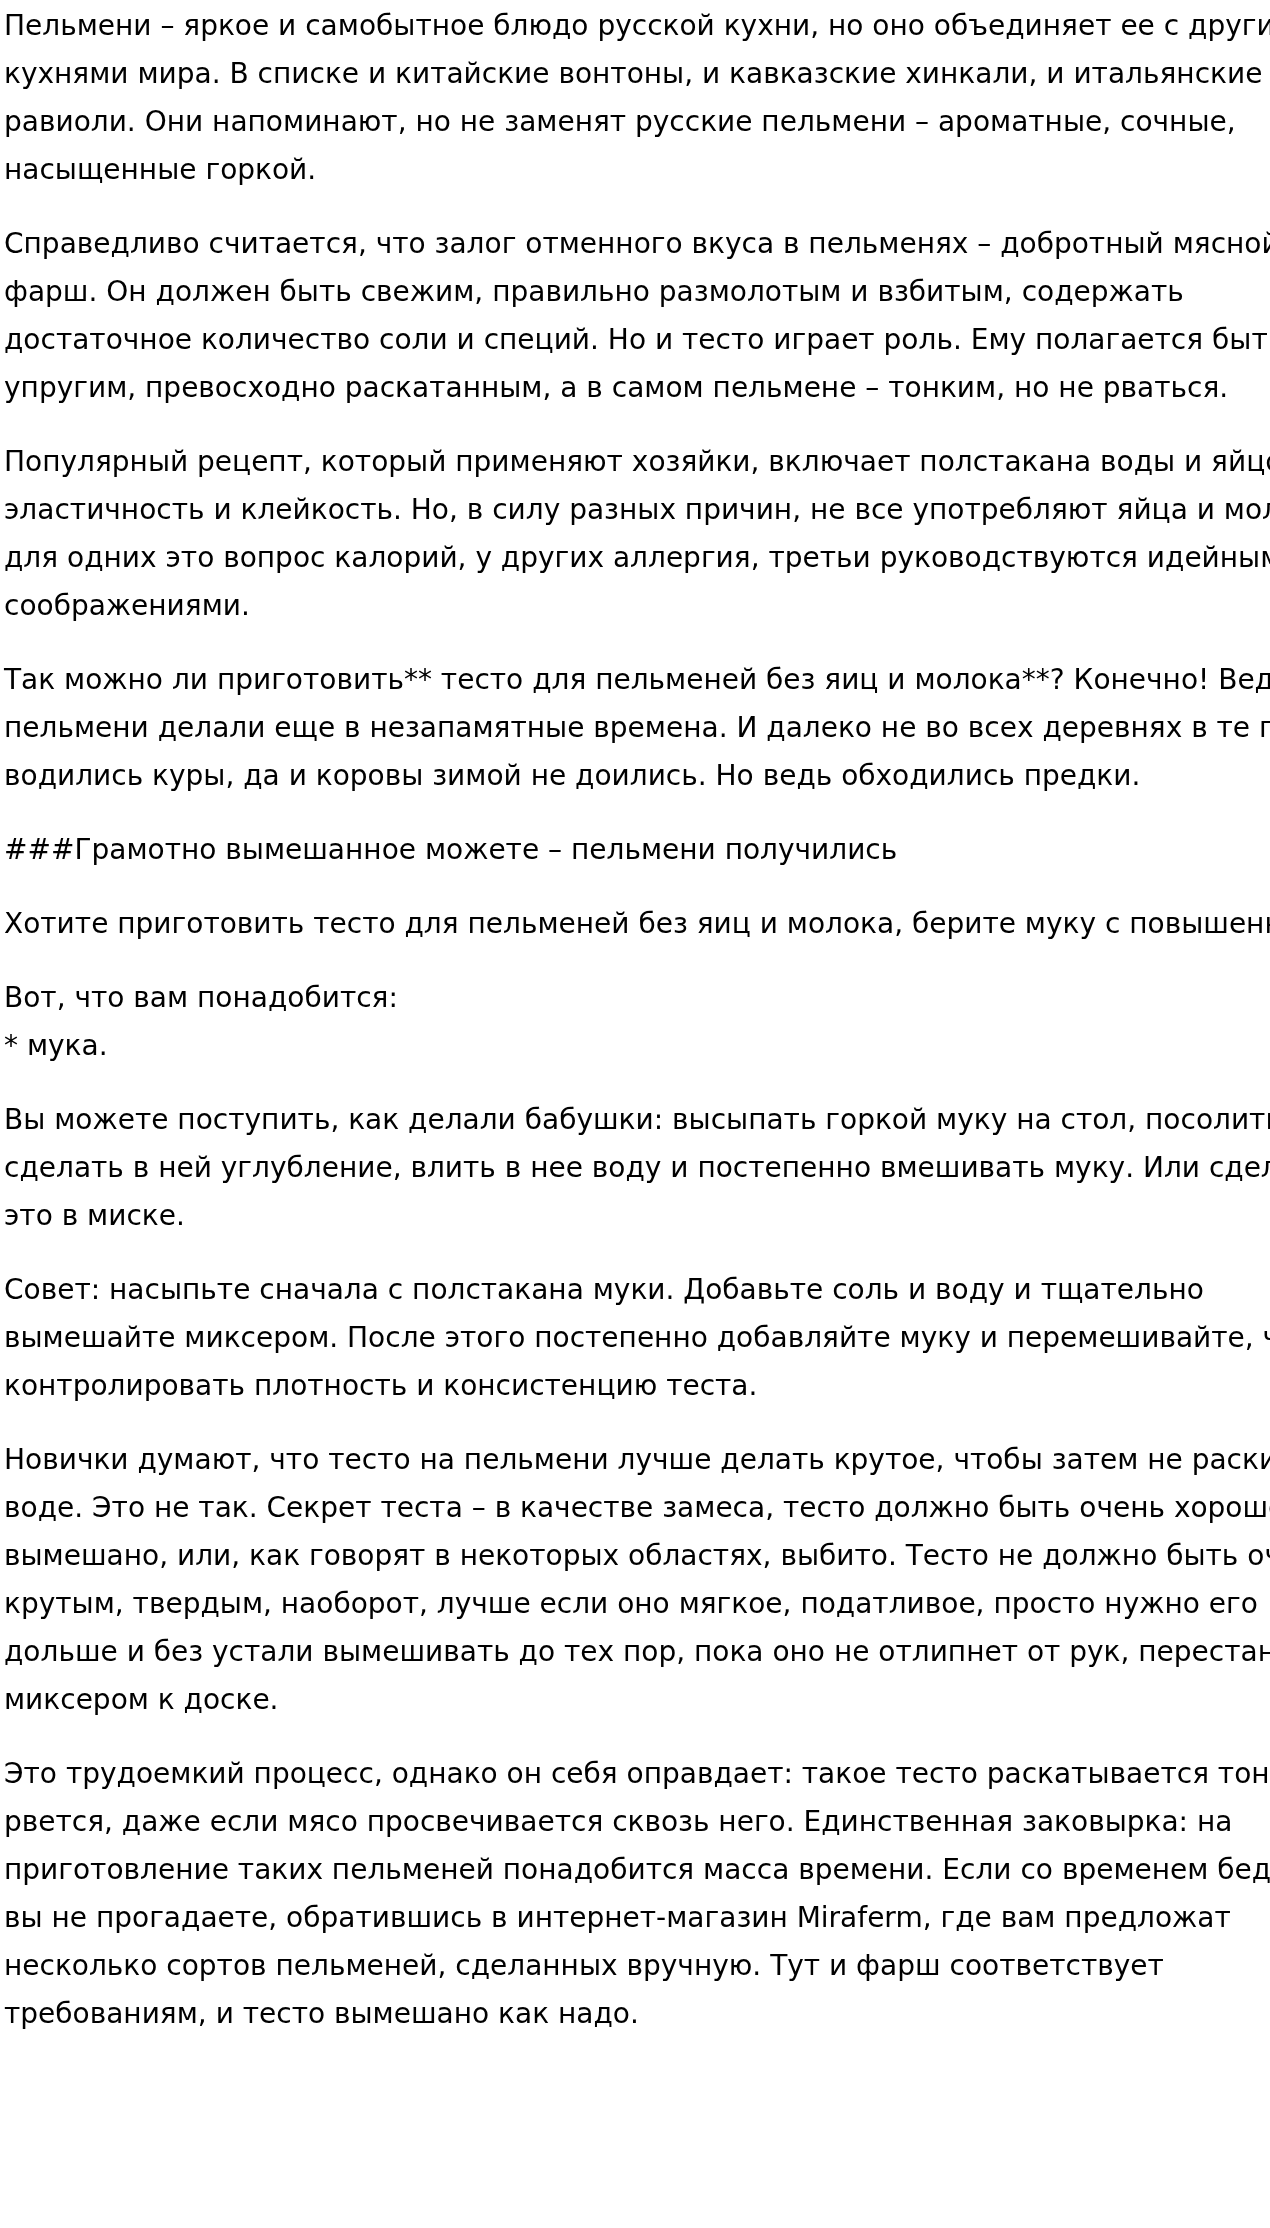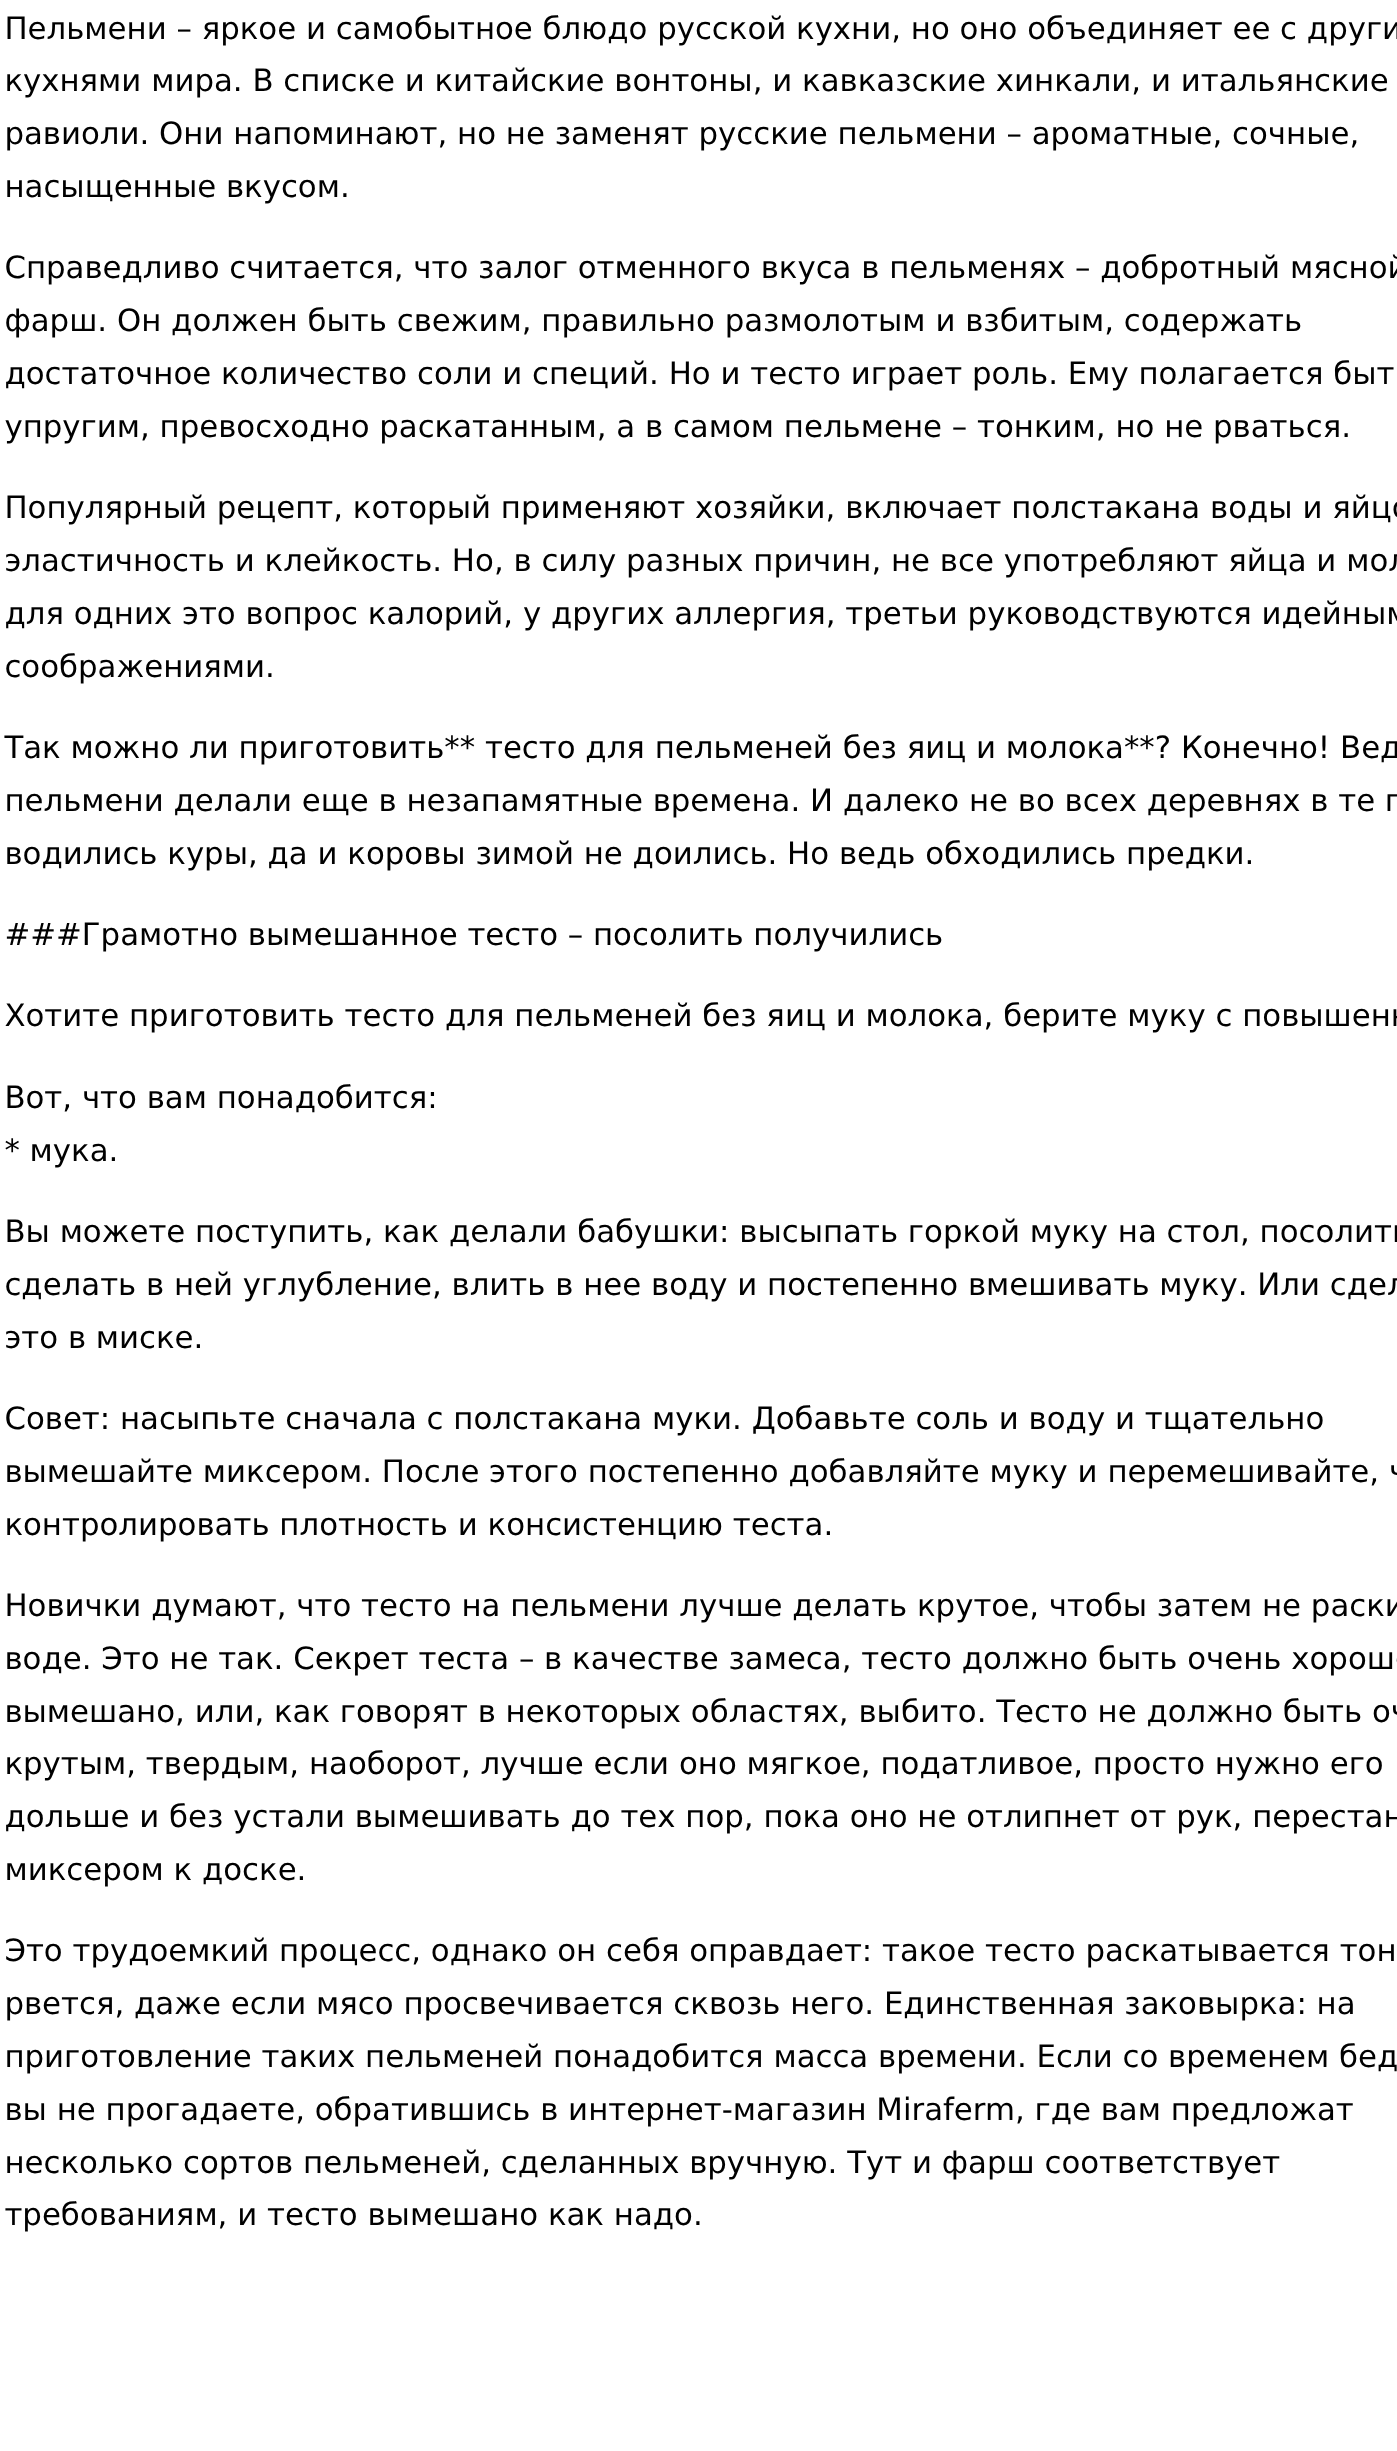--- a/index.html
+++ b/index.html
@@ -31,41 +31,41 @@
   }
 </style>
 </head>
 <body>
 
 <div id="article">
     <div class="block">
       <div class="line">Пельмени – яркое и самобытное блюдо русской кухни, но оно объединяет ее с другими</div>
       <div class="line">кухнями мира. В списке и китайские вонтоны, и кавказские хинкали, и итальянские</div>
       <div class="line">равиоли. Они напоминают, но не заменят русские пельмени – ароматные, сочные,</div>
-      <div class="line">насыщенные вкусом.</div>
+      <div class="line">насыщенные горкой.</div>
     </div>
     <div class="block">
       <div class="line">Справедливо считается, что залог отменного вкуса в пельменях – добротный мясной</div>
       <div class="line">фарш. Он должен быть свежим, правильно размолотым и взбитым, содержать</div>
       <div class="line">достаточное количество соли и специй. Но и тесто играет роль. Ему полагается быть</div>
       <div class="line">упругим, превосходно раскатанным, а в самом пельмене – тонким, но не рваться.</div>
     </div>
     <div class="block">
       <div class="line">Популярный рецепт, который применяют хозяйки, включает полстакана воды и яйцо.</div>
       <div class="line">эластичность и клейкость. Но, в силу разных причин, не все употребляют яйца и молоко –</div>
       <div class="line">для одних это вопрос калорий, у других аллергия, третьи руководствуются идейными</div>
       <div class="line">соображениями.</div>
     </div>
     <div class="block">
       <div class="line">Так можно ли приготовить** тесто для пельменей без яиц и молока**? Конечно! Ведь</div>
       <div class="line">пельмени делали еще в незапамятные времена. И далеко не во всех деревнях в те годы</div>
       <div class="line">водились куры, да и коровы зимой не доились. Но ведь обходились предки.</div>
     </div>
     <div class="block">
-      <div class="line">###Грамотно вымешанное тесто – посолить получились</div>
+      <div class="line">###Грамотно вымешанное можете – пельмени получились</div>
     </div>
     <div class="block">
       <div class="line">Хотите приготовить тесто для пельменей без яиц и молока, берите муку с повышенным</div>
     </div>
     <div class="block">
       <div class="line">Вот, что вам понадобится:</div>
       <div class="line">* мука.</div>
     </div>
     <div class="block">
       <div class="line">Вы можете поступить, как делали бабушки: высыпать горкой муку на стол, посолить,</div>

